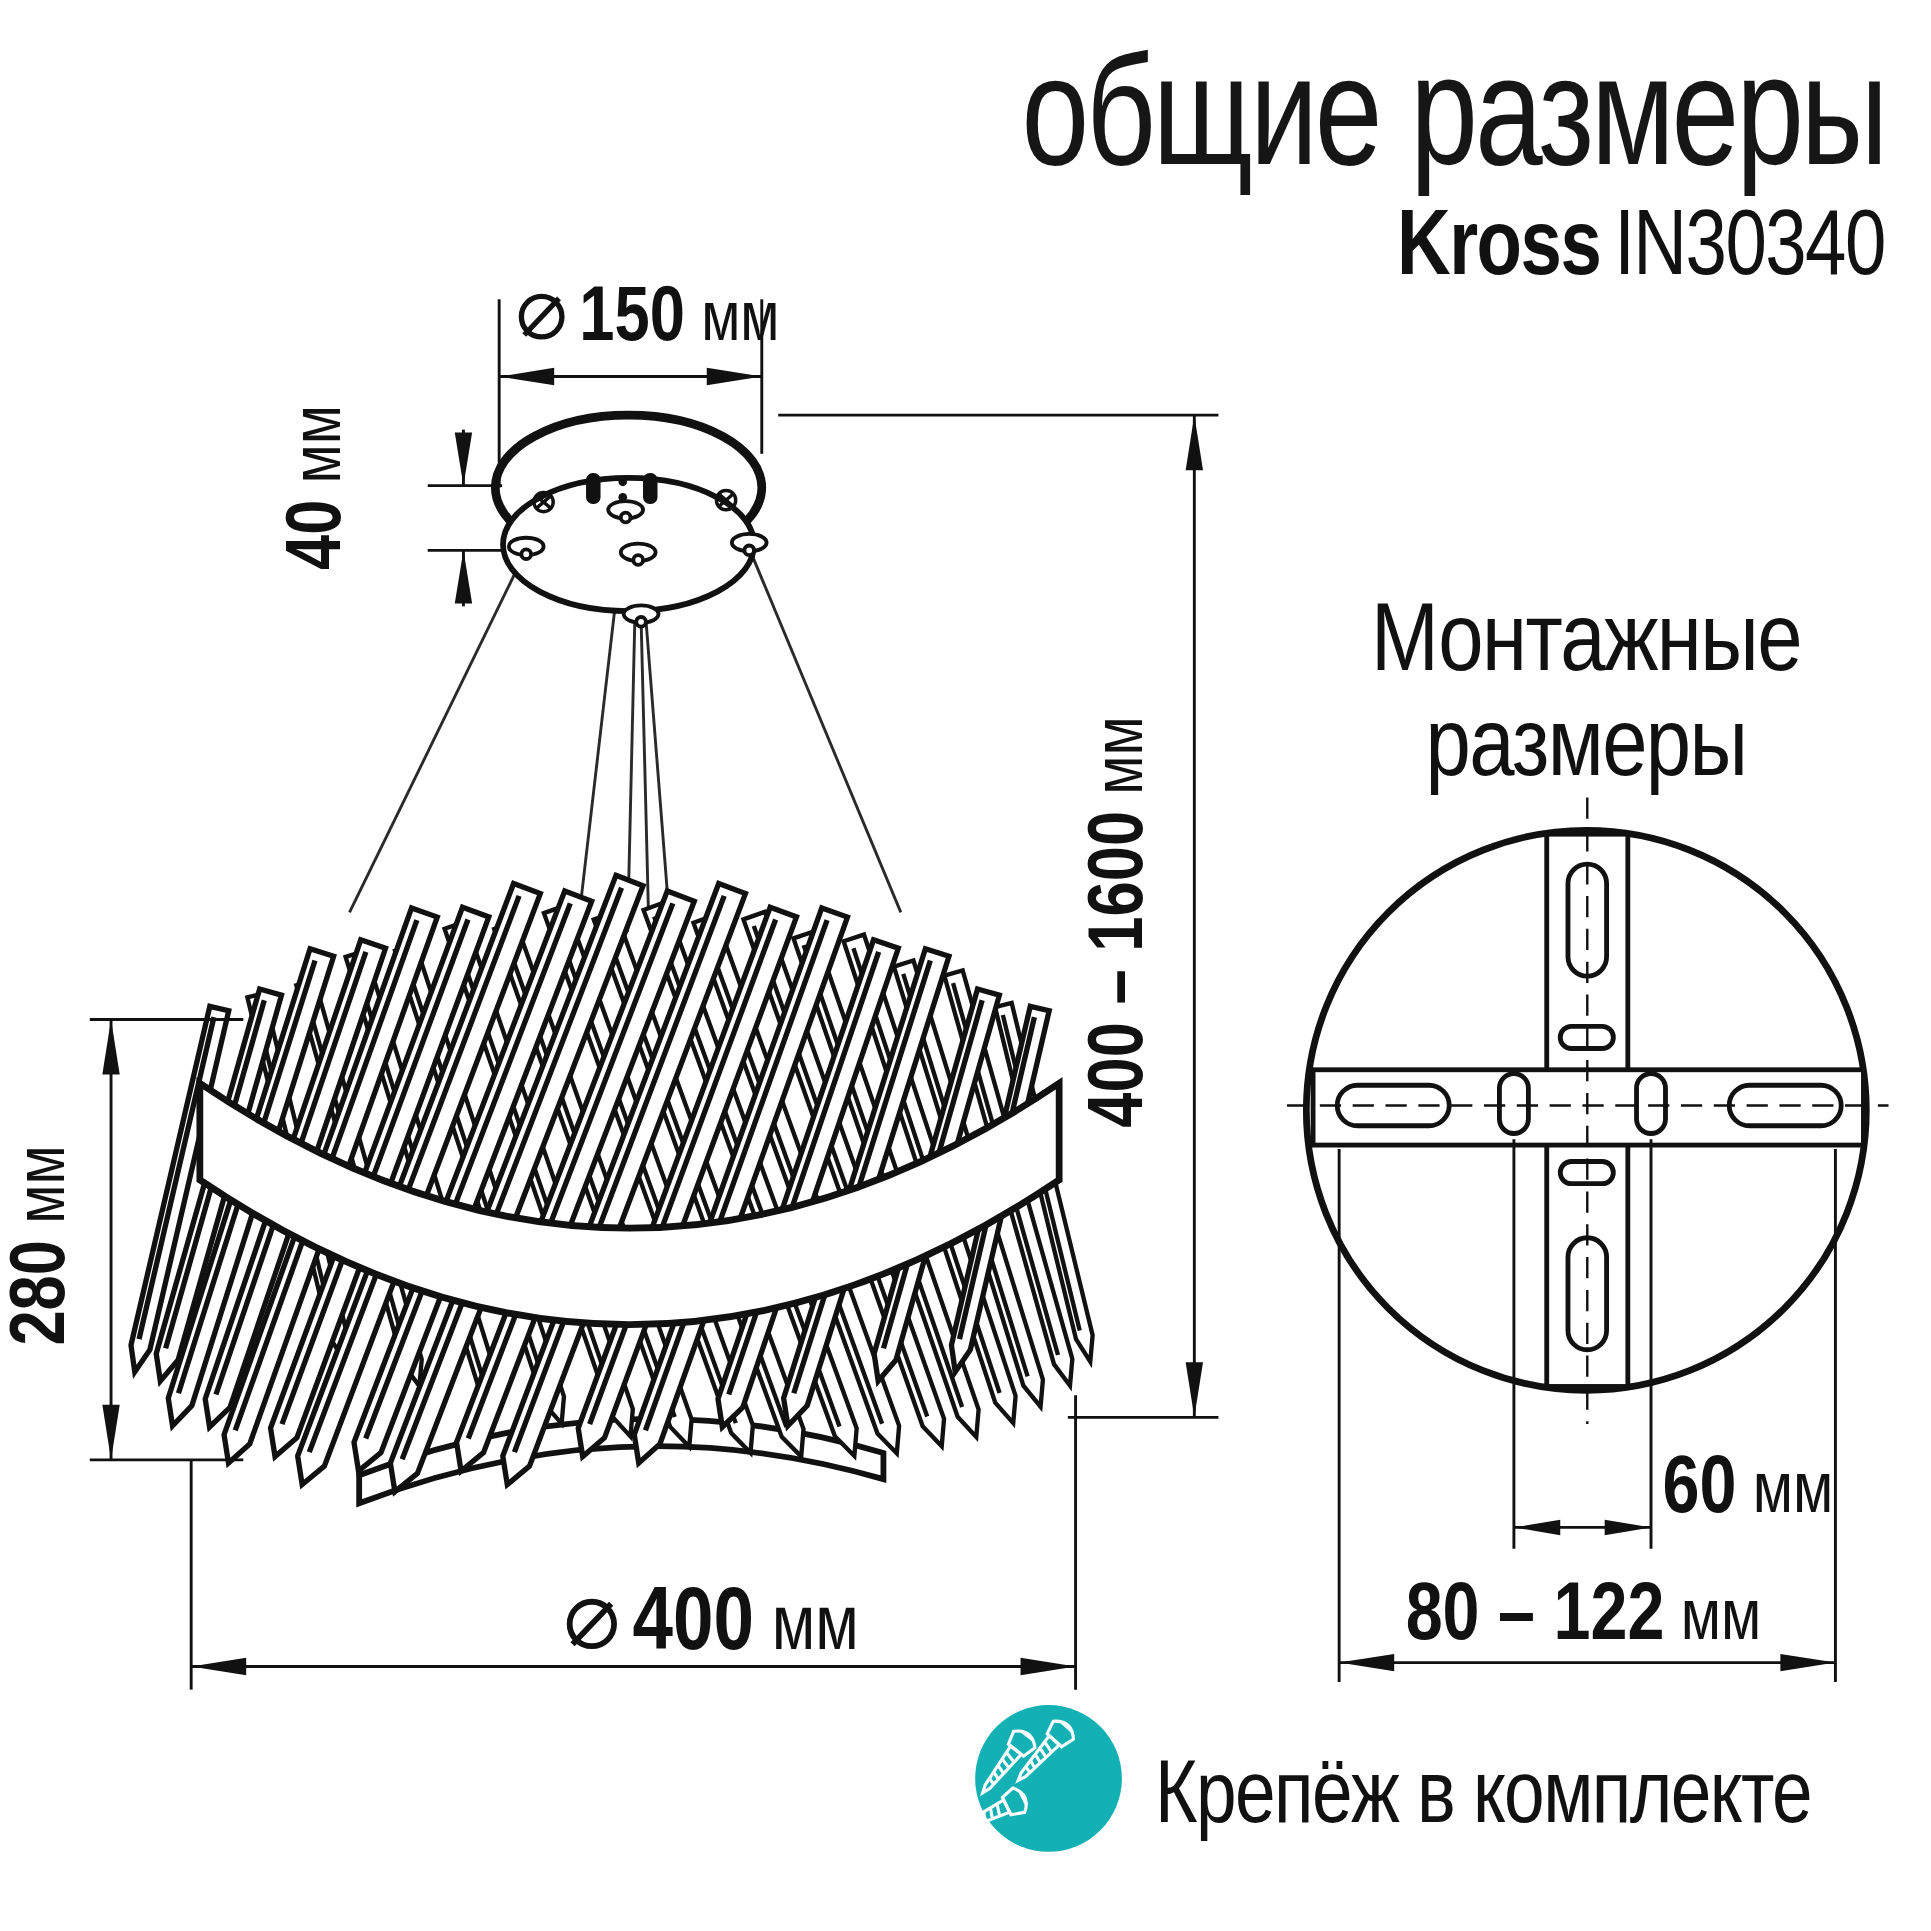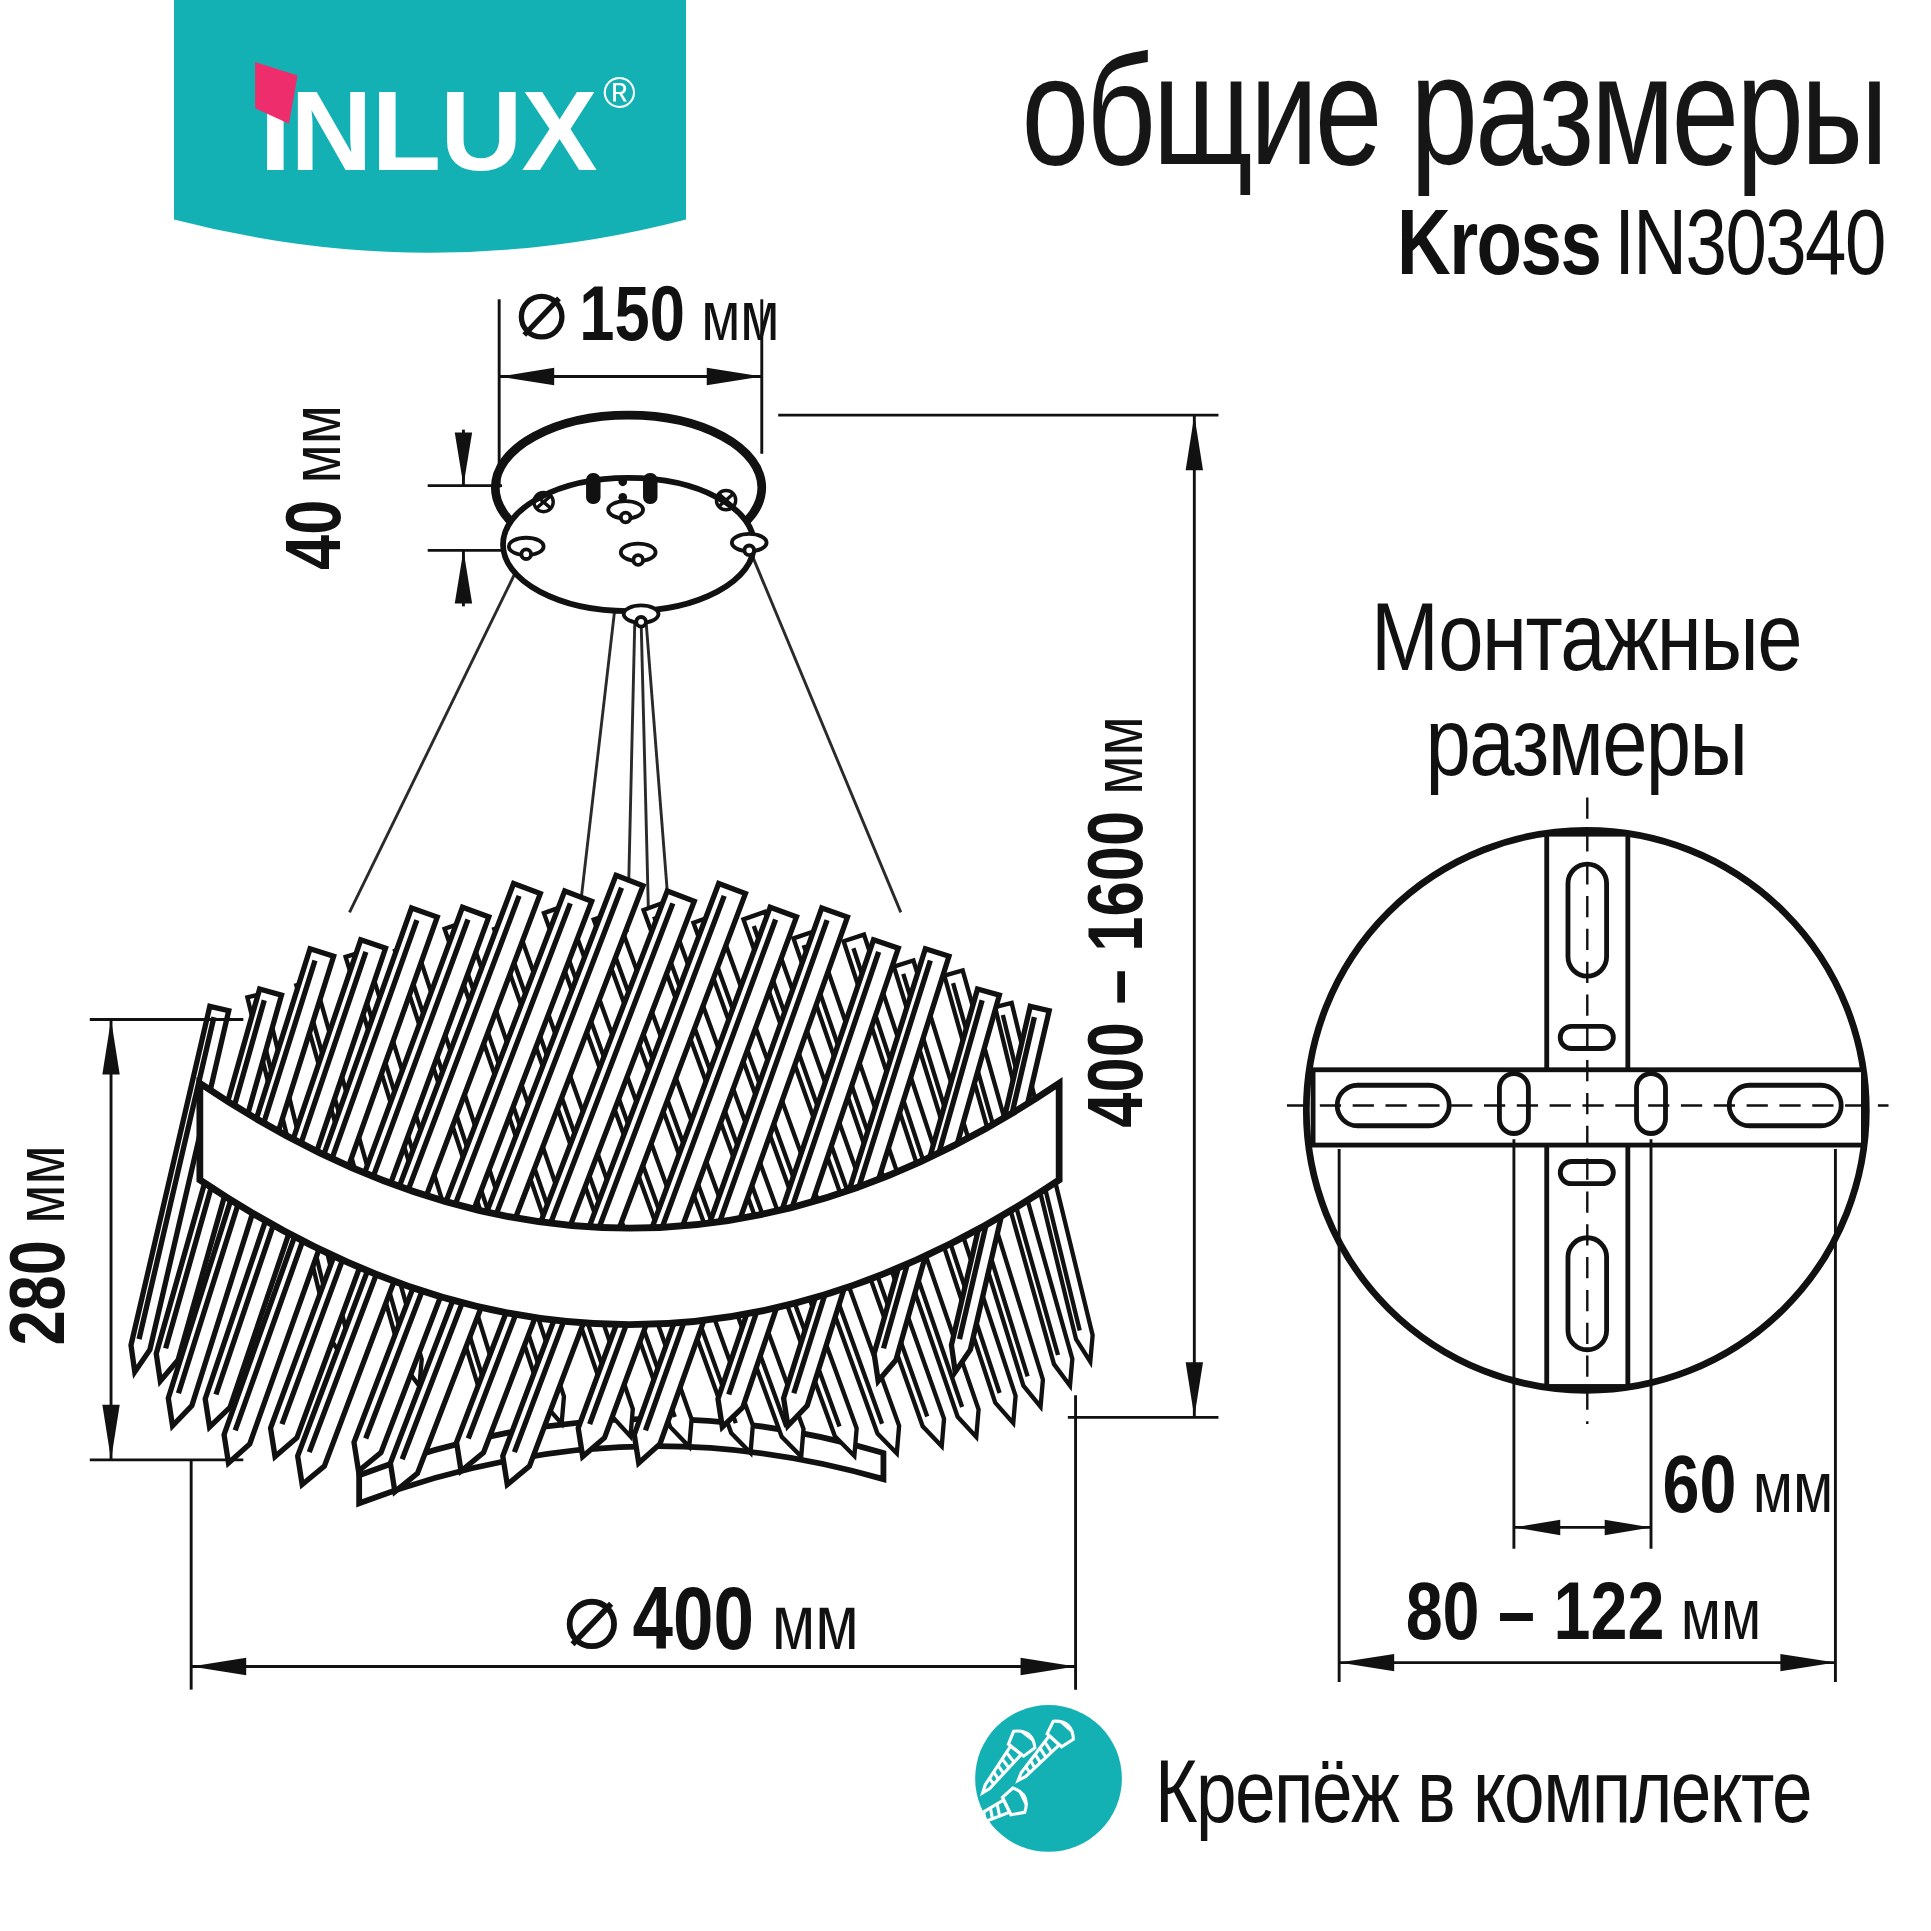--- a/index.html
+++ b/index.html
@@ -265,28 +265,20 @@
           <line x1="-4.5" y1="38" x2="4.5" y2="41"></line>
           <line x1="-4" y1="46" x2="4" y2="48"></line>
         </g>
       </defs>
       <use href="#screw" transform="translate(1056,1808) rotate(38)"></use>
       <use href="#screw" transform="translate(1096,1798) rotate(42)"></use>
       <use href="#screw" transform="translate(1048,1868) rotate(64)"></use>
     </g>
   </svg>
 
-  <div class="abs banner-wrap">
-    <svg width="512" height="290" viewBox="0 0 530 300">
-      <path d="M 0 0 H 530 V 227 Q 265 296 0 227 Z" fill="var(--accent-teal)"></path>
-      <text x="263" y="176" text-anchor="middle" fill="#ffffff" font-size="118" font-weight="700" letter-spacing="-1">INLUX</text>
-      <polygon points="84,64 128,78 119,128 84,112" fill="var(--accent-pink)"></polygon>
-      <text x="444" y="112" fill="#ffffff" font-size="46" font-weight="400">®</text>
-    </svg>
-  </div>
 
   <div class="abs page-title">общие размеры</div>
 
   <div class="abs subtitle">
     <span class="bold">Kross</span><span class="reg">IN30340</span>
   </div>
 
   <div class="abs mount-title">
     <div>Монтажные</div>
     <div>размеры</div>

